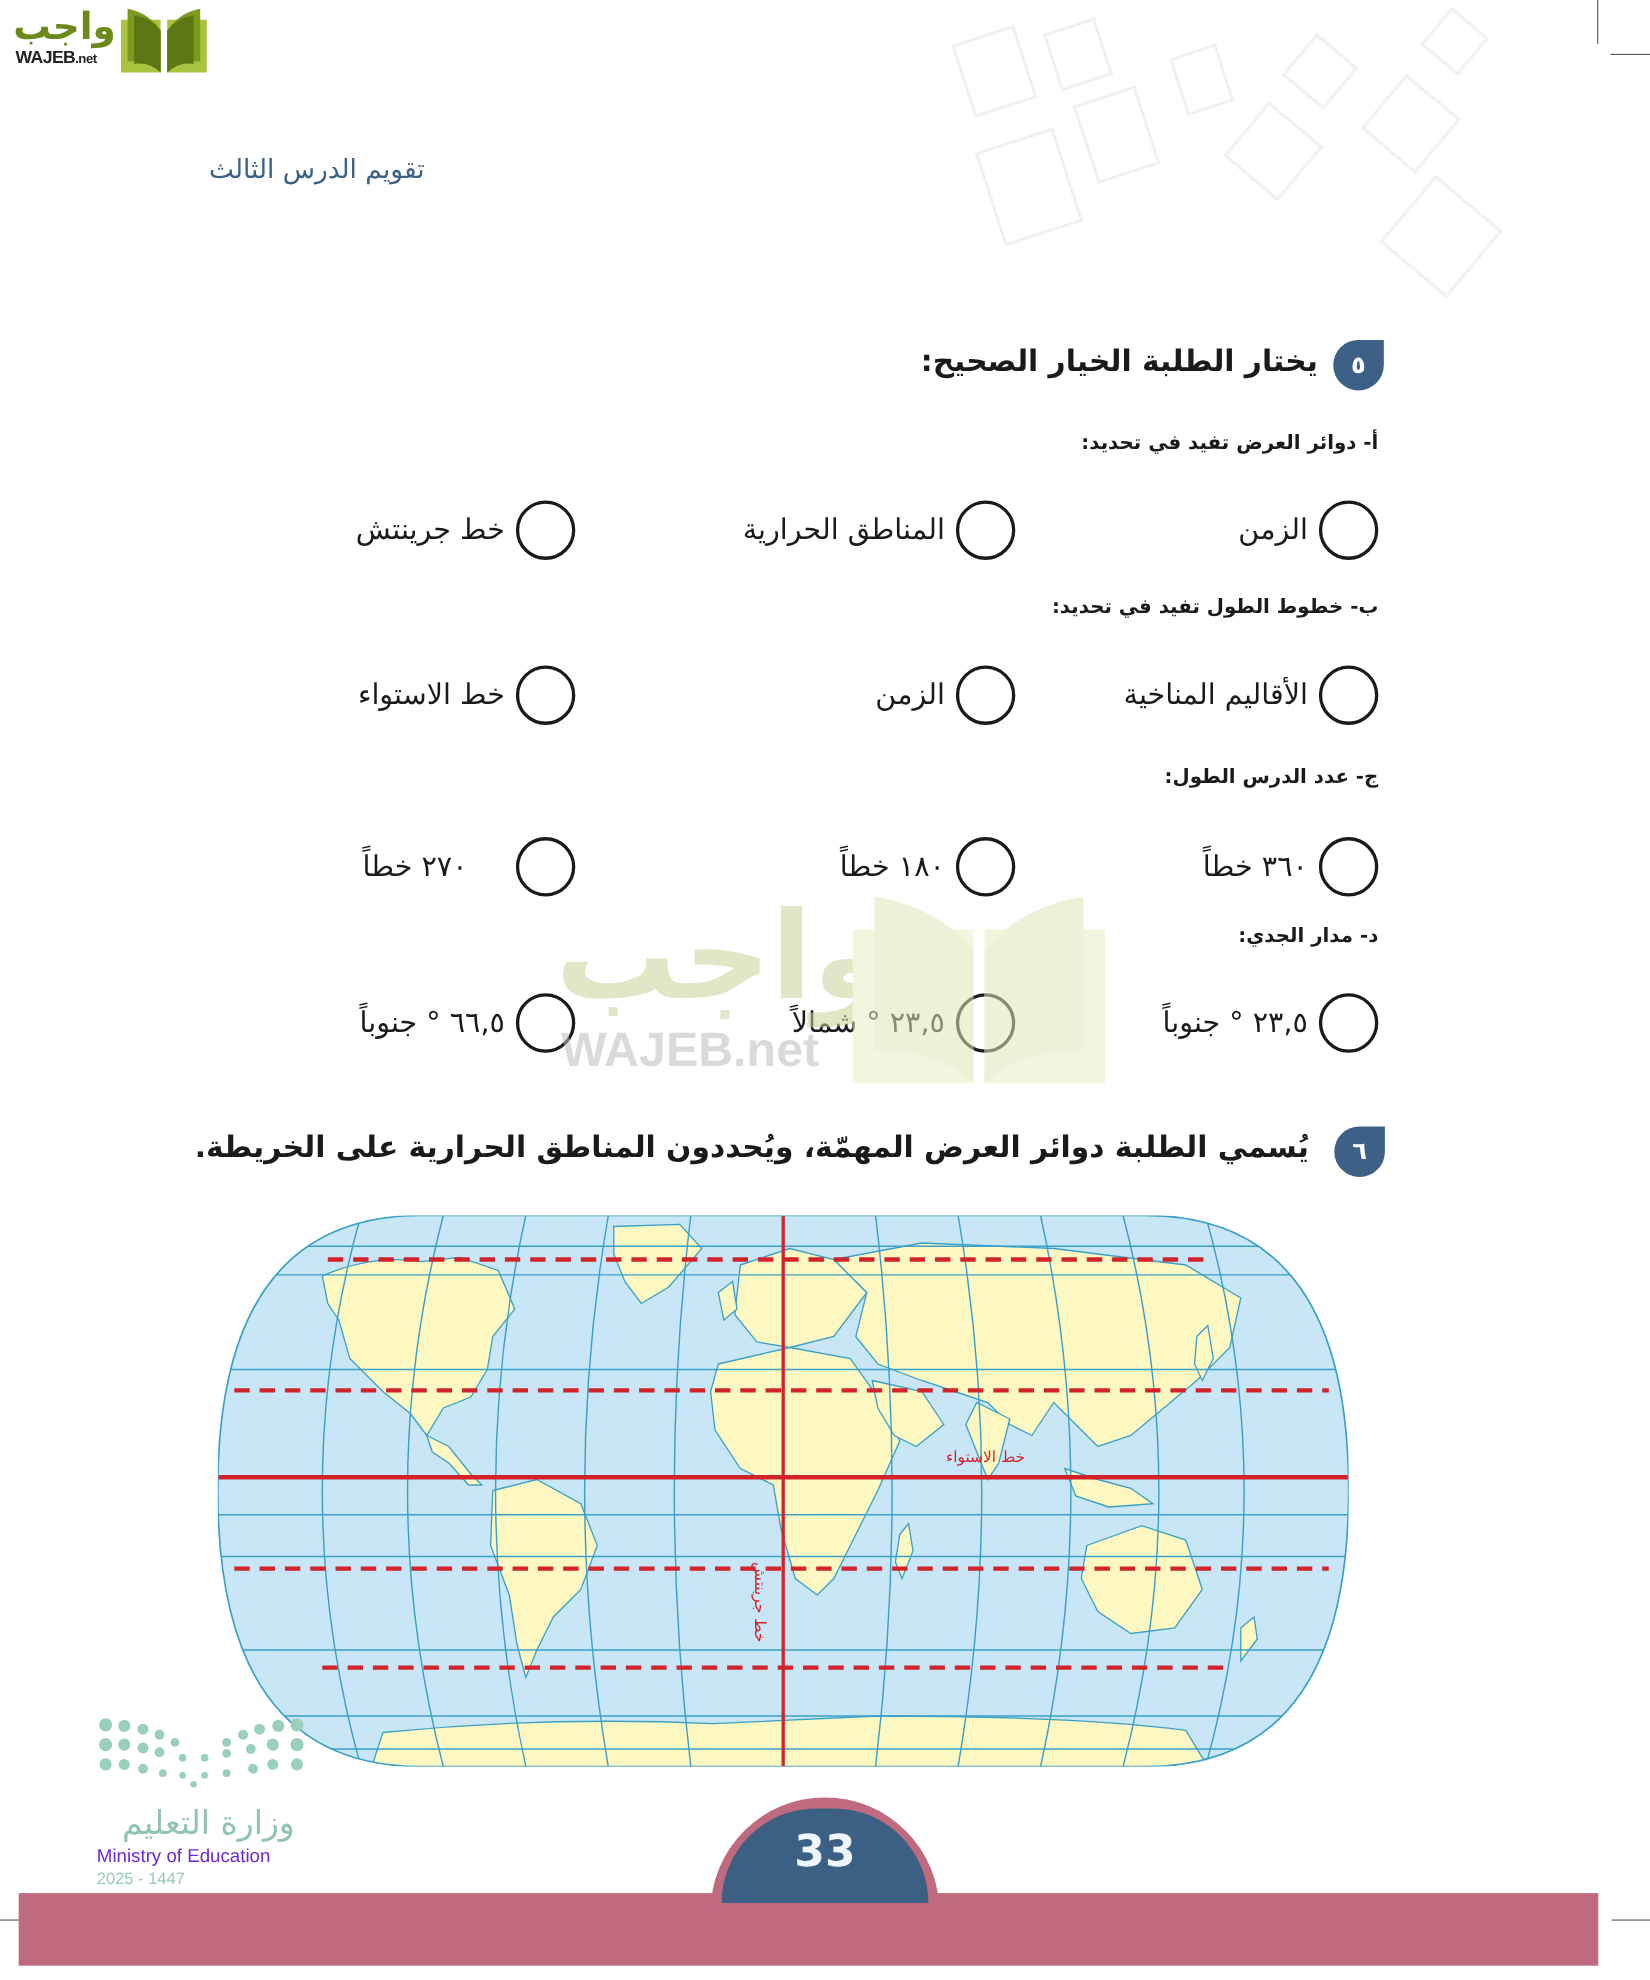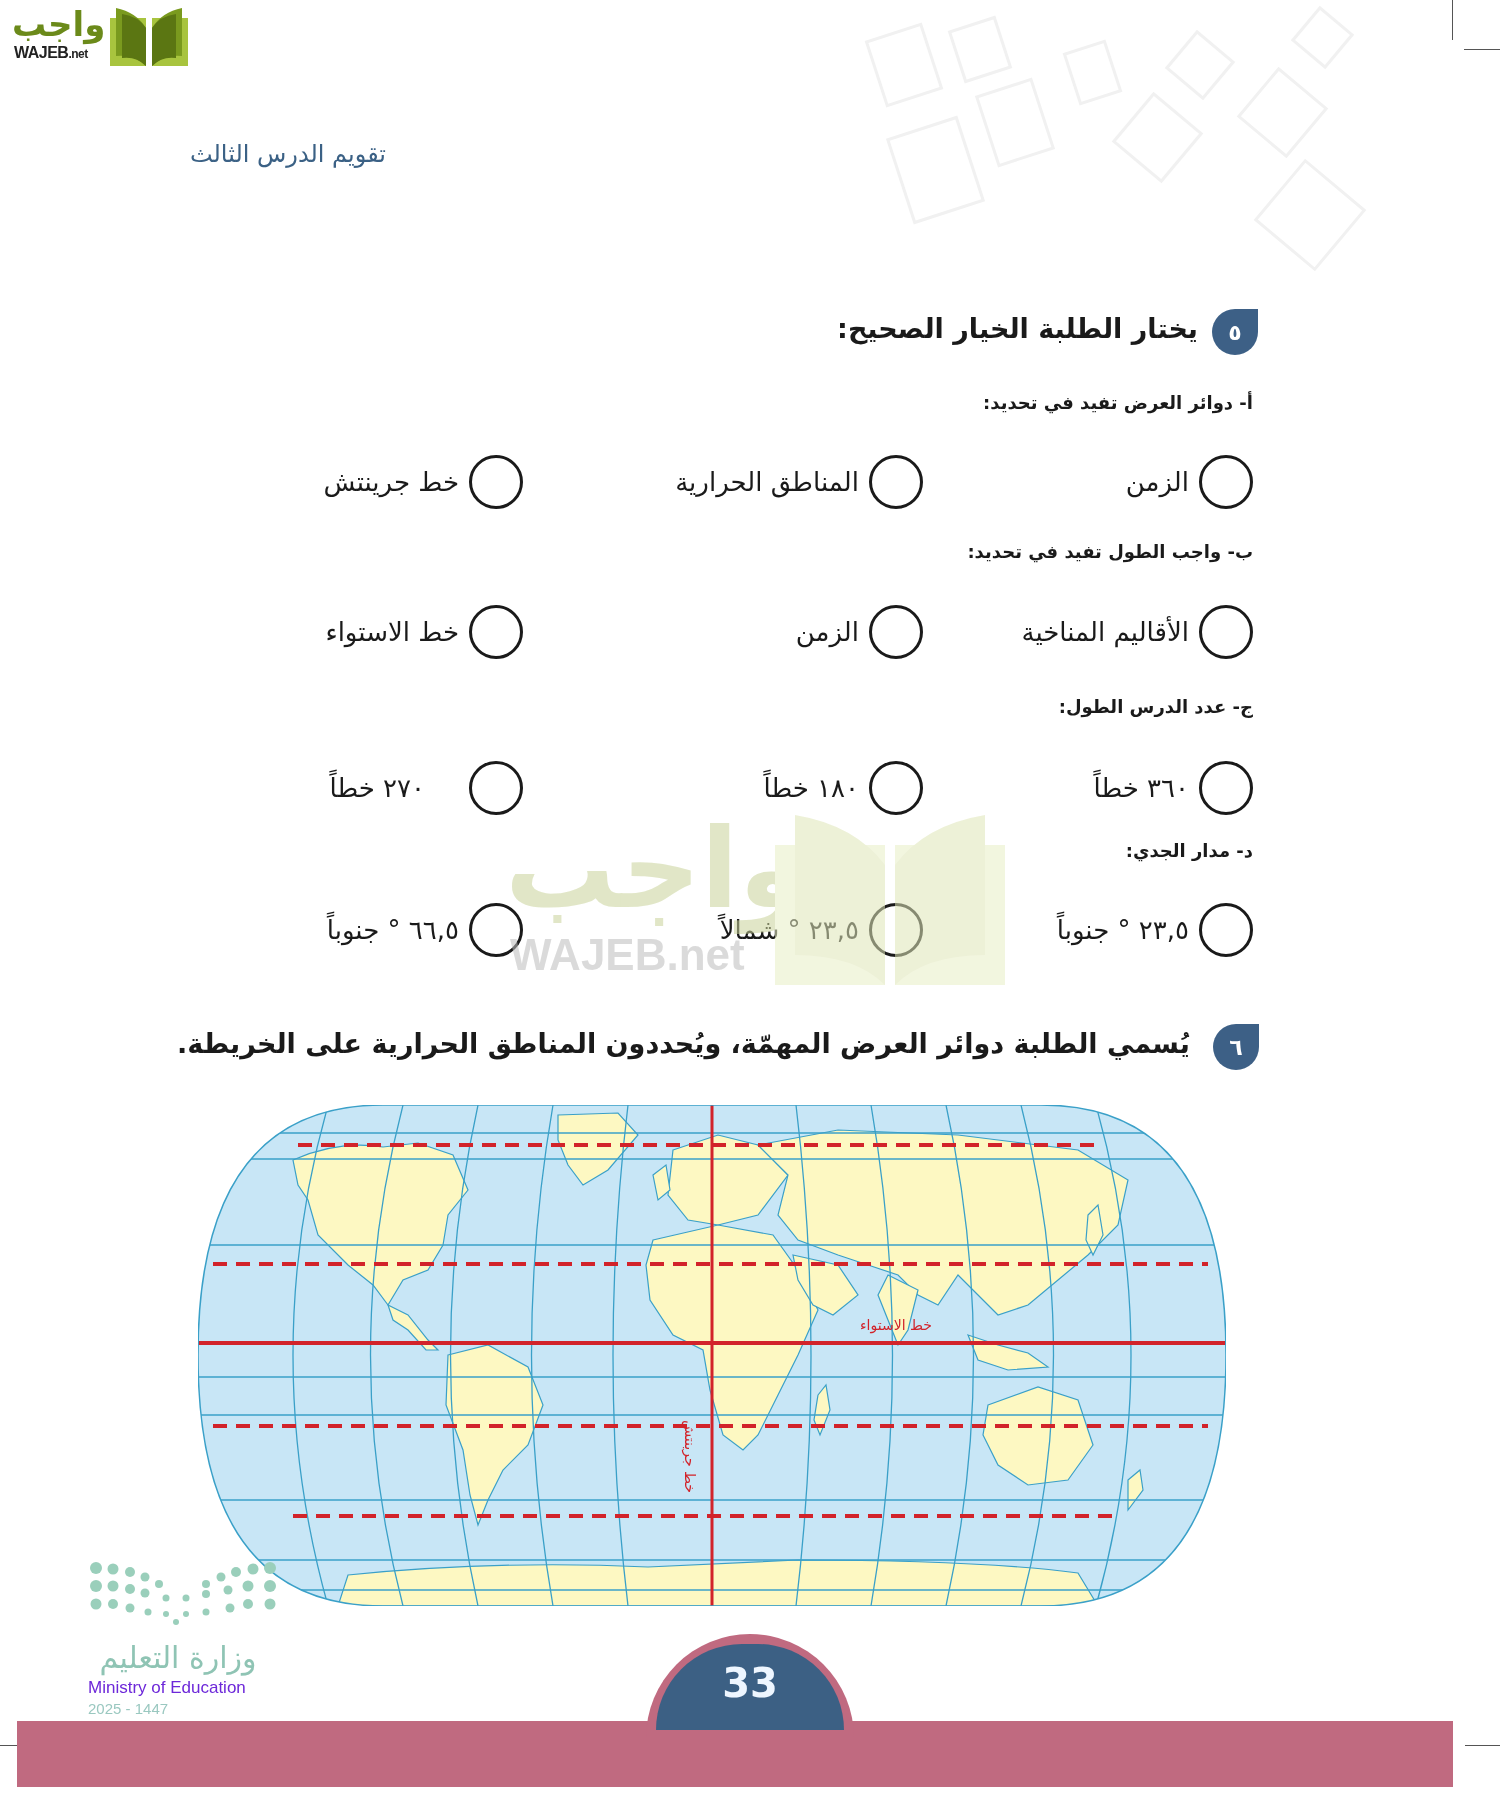--- a/index.html
+++ b/index.html
@@ -35,21 +35,21 @@
   .watermark { left: 505px; top: 815px; width: 500px; height: 170px; opacity: 0.55; pointer-events: none; }
   .wm-ar { position: absolute; left: 0; top: -10px; font-size: 110px; font-weight: bold; color: #c9d39a; direction: rtl; }
   .wm-en { position: absolute; left: 5px; top: 115px; font-size: 44px; font-weight: bold; color: #bdbdbd; font-family: "Liberation Sans", sans-serif; }
   .wm-book { position: absolute; left: 270px; top: 0px; width: 230px; height: 170px; }
 
   
   .map-wrap { left: 198px; top: 1105px; width: 1028px; height: 501px; }
 
   
   .moe { left: 88px; top: 1560px; width: 190px; height: 160px; }
-  .moe-ar { position: absolute; left: 0; top: 80px; font-size: 30px; color: #8fc4b4; direction: rtl; width: 180px; text-align: center; }
+  .moe-ar { position: absolute; left: 0; top: 80px; font-size: 30px; color: #8fc4b4; direction: rtl; width: 180px; text-align: right; }
   .moe-en { position: absolute; left: 0; top: 118px; font-size: 17px; color: #6d28d9; font-family: "Liberation Sans", sans-serif; white-space: nowrap; }
   .moe-year { position: absolute; left: 0; top: 140px; font-size: 15px; color: #9ac8c0; font-family: "Liberation Sans", sans-serif; white-space: nowrap; }
 
   
   .footer-bar { left: 17px; top: 1721px; width: 1436px; height: 66px; background: #c06a80; }
   .page-dome { left: 646px; top: 1634px; width: 208px; height: 120px; border-radius: 104px 104px 0 0; background: #c06a80; }
   .page-dome-inner { left: 656px; top: 1644px; width: 188px; height: 86px; border-radius: 94px 94px 0 0; background: #3c6084; }
   .page-number { left: 656px; top: 1660px; width: 188px; text-align: center; color: #eef6ff; font-size: 40px; font-weight: bold; }
 </style>
 </head>
@@ -100,21 +100,21 @@
 </div>
 <div class="abs opt" style="right:577px;top:455px;">
   <span class="circle"></span>
   <span class="label">المناطق الحرارية</span>
 </div>
 <div class="abs opt" style="right:977px;top:455px;">
   <span class="circle"></span>
   <span class="label">خط جرينتش</span>
 </div>
 
-<div class="abs sub-title rtl" style="right:247px;top:541px;">ب- واجب الطول تفيد في تحديد:</div>
+<div class="abs sub-title rtl" style="right:247px;top:541px;">ب- خطوط الطول تفيد في تحديد:</div>
 <div class="abs opt" style="right:247px;top:605px;">
   <span class="circle"></span>
   <span class="label">الأقاليم المناخية</span>
 </div>
 <div class="abs opt" style="right:577px;top:605px;">
   <span class="circle"></span>
   <span class="label">الزمن</span>
 </div>
 <div class="abs opt" style="right:977px;top:605px;">
   <span class="circle"></span>

